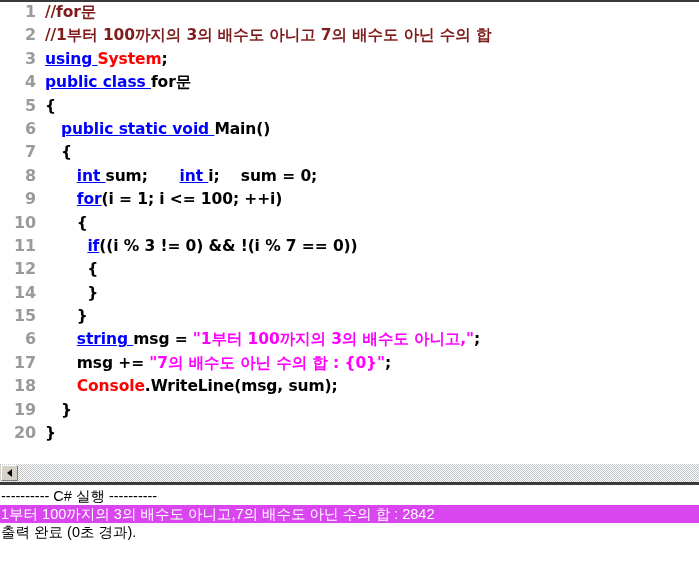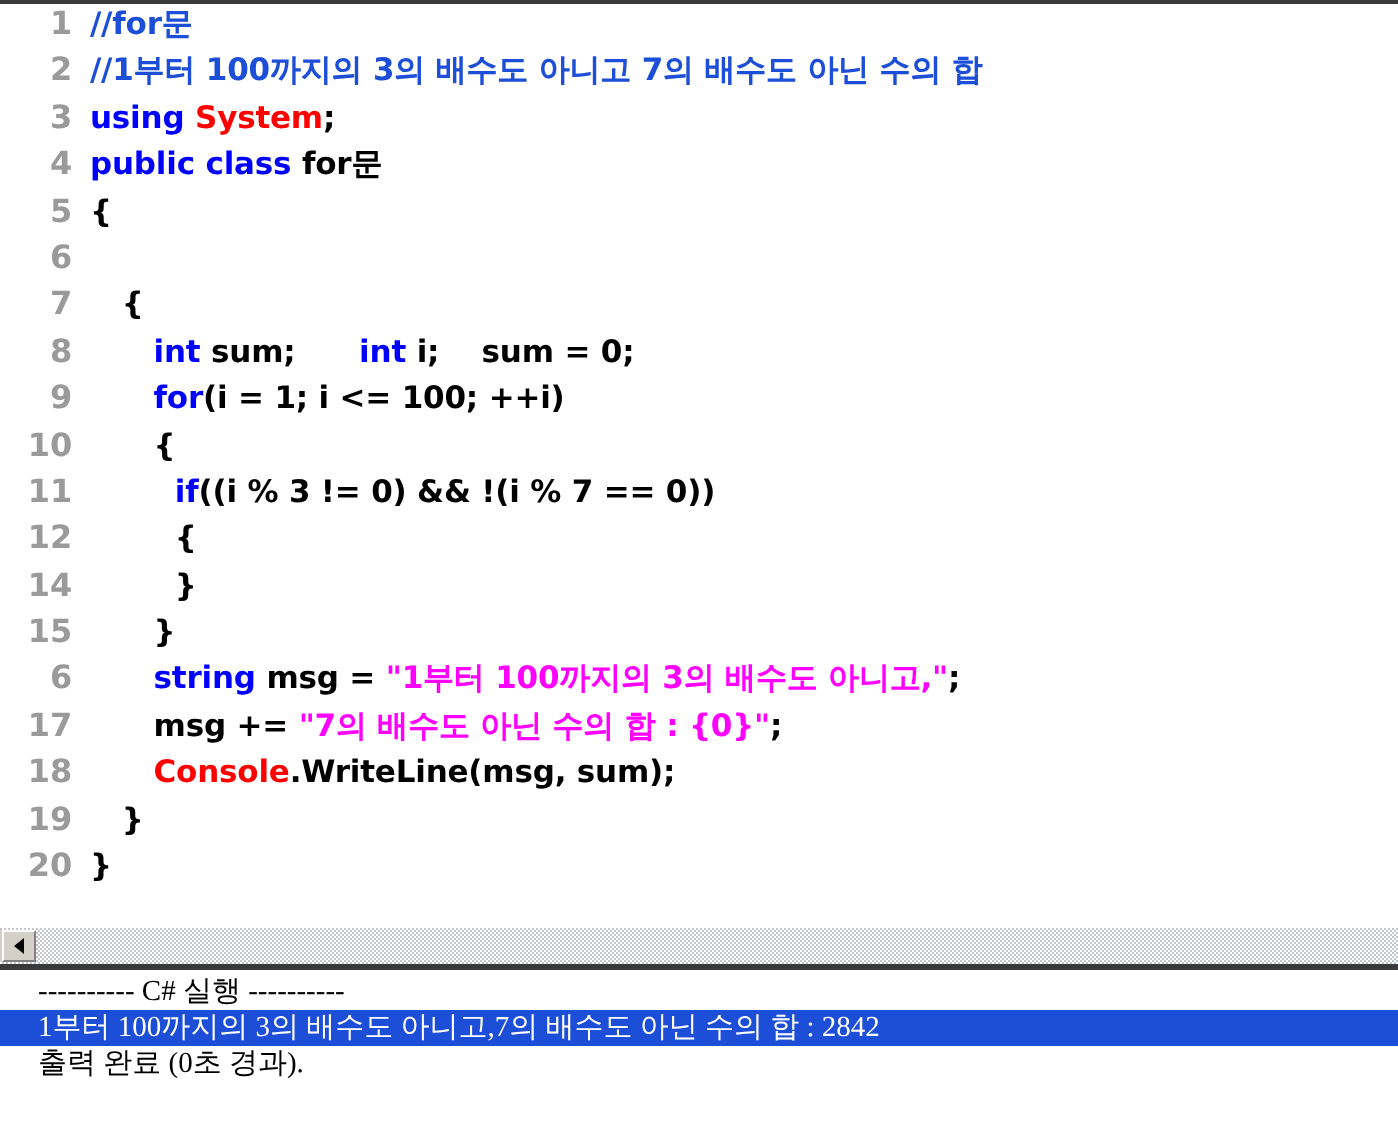--- a/index.html
+++ b/index.html
@@ -50,23 +50,23 @@
     padding-right: 9px;
     color: #9a9a9a;
     font-size: 16px;
     font-weight: bold;
     font-family: "DejaVu Sans", sans-serif;
     user-select: none;
   }
   .code-text {
     color: #000000;
   }
-  .t-kw   { color: #0000ff; }
+  .t-kw   { color: #0000ff; text-decoration: underline; }
   .t-type { color: #ff0000; }
-  .t-cmt  { color: #1d4ed8; }
+  .t-cmt  { color: #7f1d1d; }
   .t-str  { color: #ff00ff; }
   .t-id   { color: #000000; }
 
   
   .hscroll {
     position: absolute;
     left: 0;
     top: 461px;
     width: 699px;
     height: 19px;
@@ -125,42 +125,42 @@
     height: 90px;
     background: #ffffff;
     overflow: hidden;
     padding-top: 2px;
     box-sizing: border-box;
   }
   .out-line {
     height: 18px;
     line-height: 18px;
     white-space: pre;
-    font-family: Liberation Serif, serif;
+    font-family: Liberation Sans, sans-serif;
     font-size: 14.5px;
     color: #000000;
-    padding-left: 19px;
+    padding-left: 1px;
   }
   .out-line.selected {
-    background: #1d4ed8;
+    background: #d946ef;
     color: #ffffff;
   }
 </style>
 </head>
 <body>
 
 <div id="app">
 
   <div class="editor" id="editor-pane">
       <div class="code-line"><span class="lineno">1</span><span class="code-text"><span class="t-cmt">//for문</span></span></div>
       <div class="code-line"><span class="lineno">2</span><span class="code-text"><span class="t-cmt">//1부터 100까지의 3의 배수도 아니고 7의 배수도 아닌 수의 합</span></span></div>
       <div class="code-line"><span class="lineno">3</span><span class="code-text"><span class="t-kw">using </span><span class="t-type">System</span><span class="t-id">;</span></span></div>
       <div class="code-line"><span class="lineno">4</span><span class="code-text"><span class="t-kw">public class </span><span class="t-id">for문</span></span></div>
       <div class="code-line"><span class="lineno">5</span><span class="code-text"><span class="t-id">{</span></span></div>
-      <div class="code-line"><span class="lineno">6</span></div>
+      <div class="code-line"><span class="lineno">6</span><span class="code-text"><span class="t-id">   </span><span class="t-kw">public static void </span><span class="t-id">Main()</span></span></div>
       <div class="code-line"><span class="lineno">7</span><span class="code-text"><span class="t-id">   {</span></span></div>
       <div class="code-line"><span class="lineno">8</span><span class="code-text"><span class="t-id">      </span><span class="t-kw">int </span><span class="t-id">sum;      </span><span class="t-kw">int </span><span class="t-id">i;    sum = 0;</span></span></div>
       <div class="code-line"><span class="lineno">9</span><span class="code-text"><span class="t-id">      </span><span class="t-kw">for</span><span class="t-id">(i = 1; i &lt;= 100; ++i)</span></span></div>
       <div class="code-line"><span class="lineno">10</span><span class="code-text"><span class="t-id">      {</span></span></div>
       <div class="code-line"><span class="lineno">11</span><span class="code-text"><span class="t-id">        </span><span class="t-kw">if</span><span class="t-id">((i % 3 != 0) &amp;&amp; !(i % 7 == 0))</span></span></div>
       <div class="code-line"><span class="lineno">12</span><span class="code-text"><span class="t-id">        {</span></span></div>
       <div class="code-line"><span class="lineno">14</span><span class="code-text"><span class="t-id">        }</span></span></div>
       <div class="code-line"><span class="lineno">15</span><span class="code-text"><span class="t-id">      }</span></span></div>
       <div class="code-line"><span class="lineno">6</span><span class="code-text"><span class="t-id">      </span><span class="t-kw">string </span><span class="t-id">msg = </span><span class="t-str">"1부터 100까지의 3의 배수도 아니고,"</span><span class="t-id">;</span></span></div>
       <div class="code-line"><span class="lineno">17</span><span class="code-text"><span class="t-id">      msg += </span><span class="t-str">"7의 배수도 아닌 수의 합 : {0}"</span><span class="t-id">;</span></span></div>

